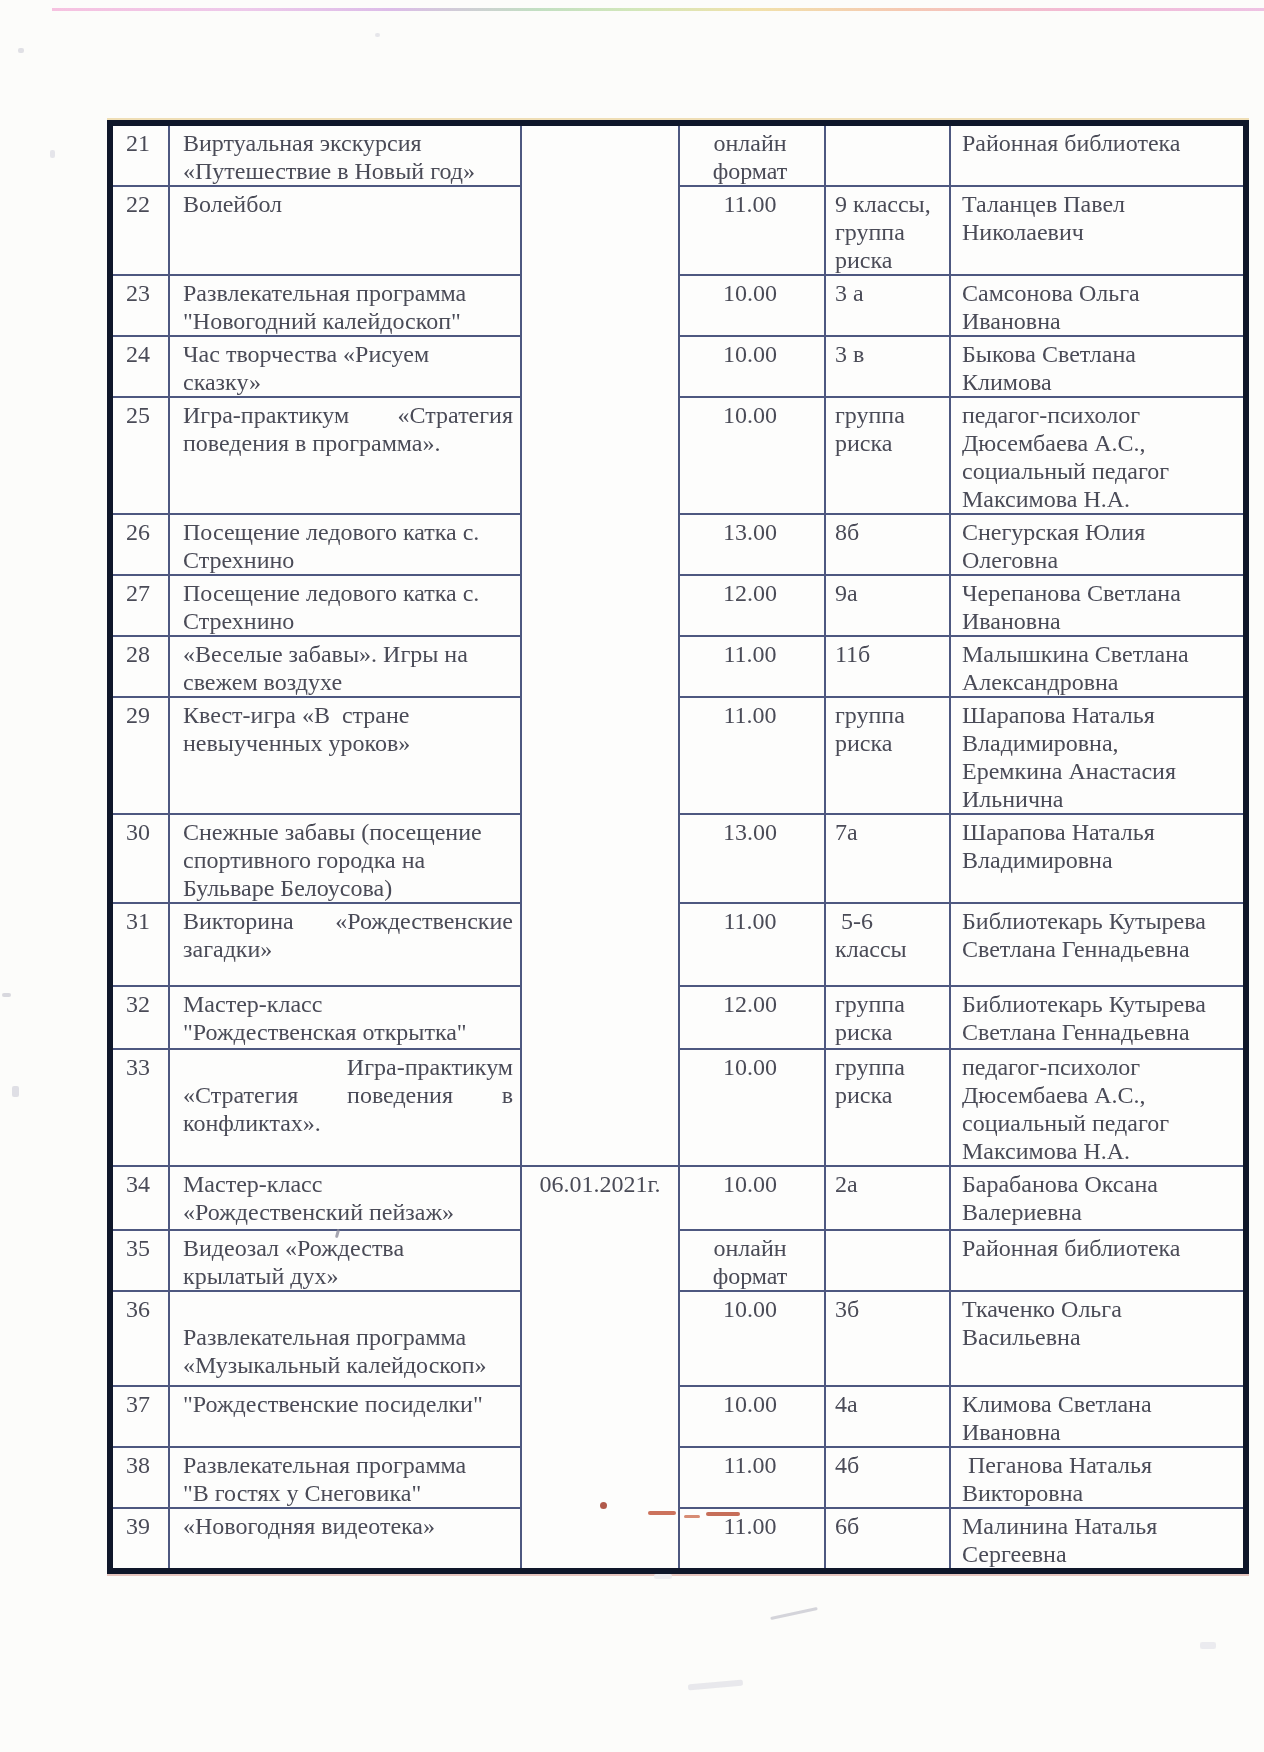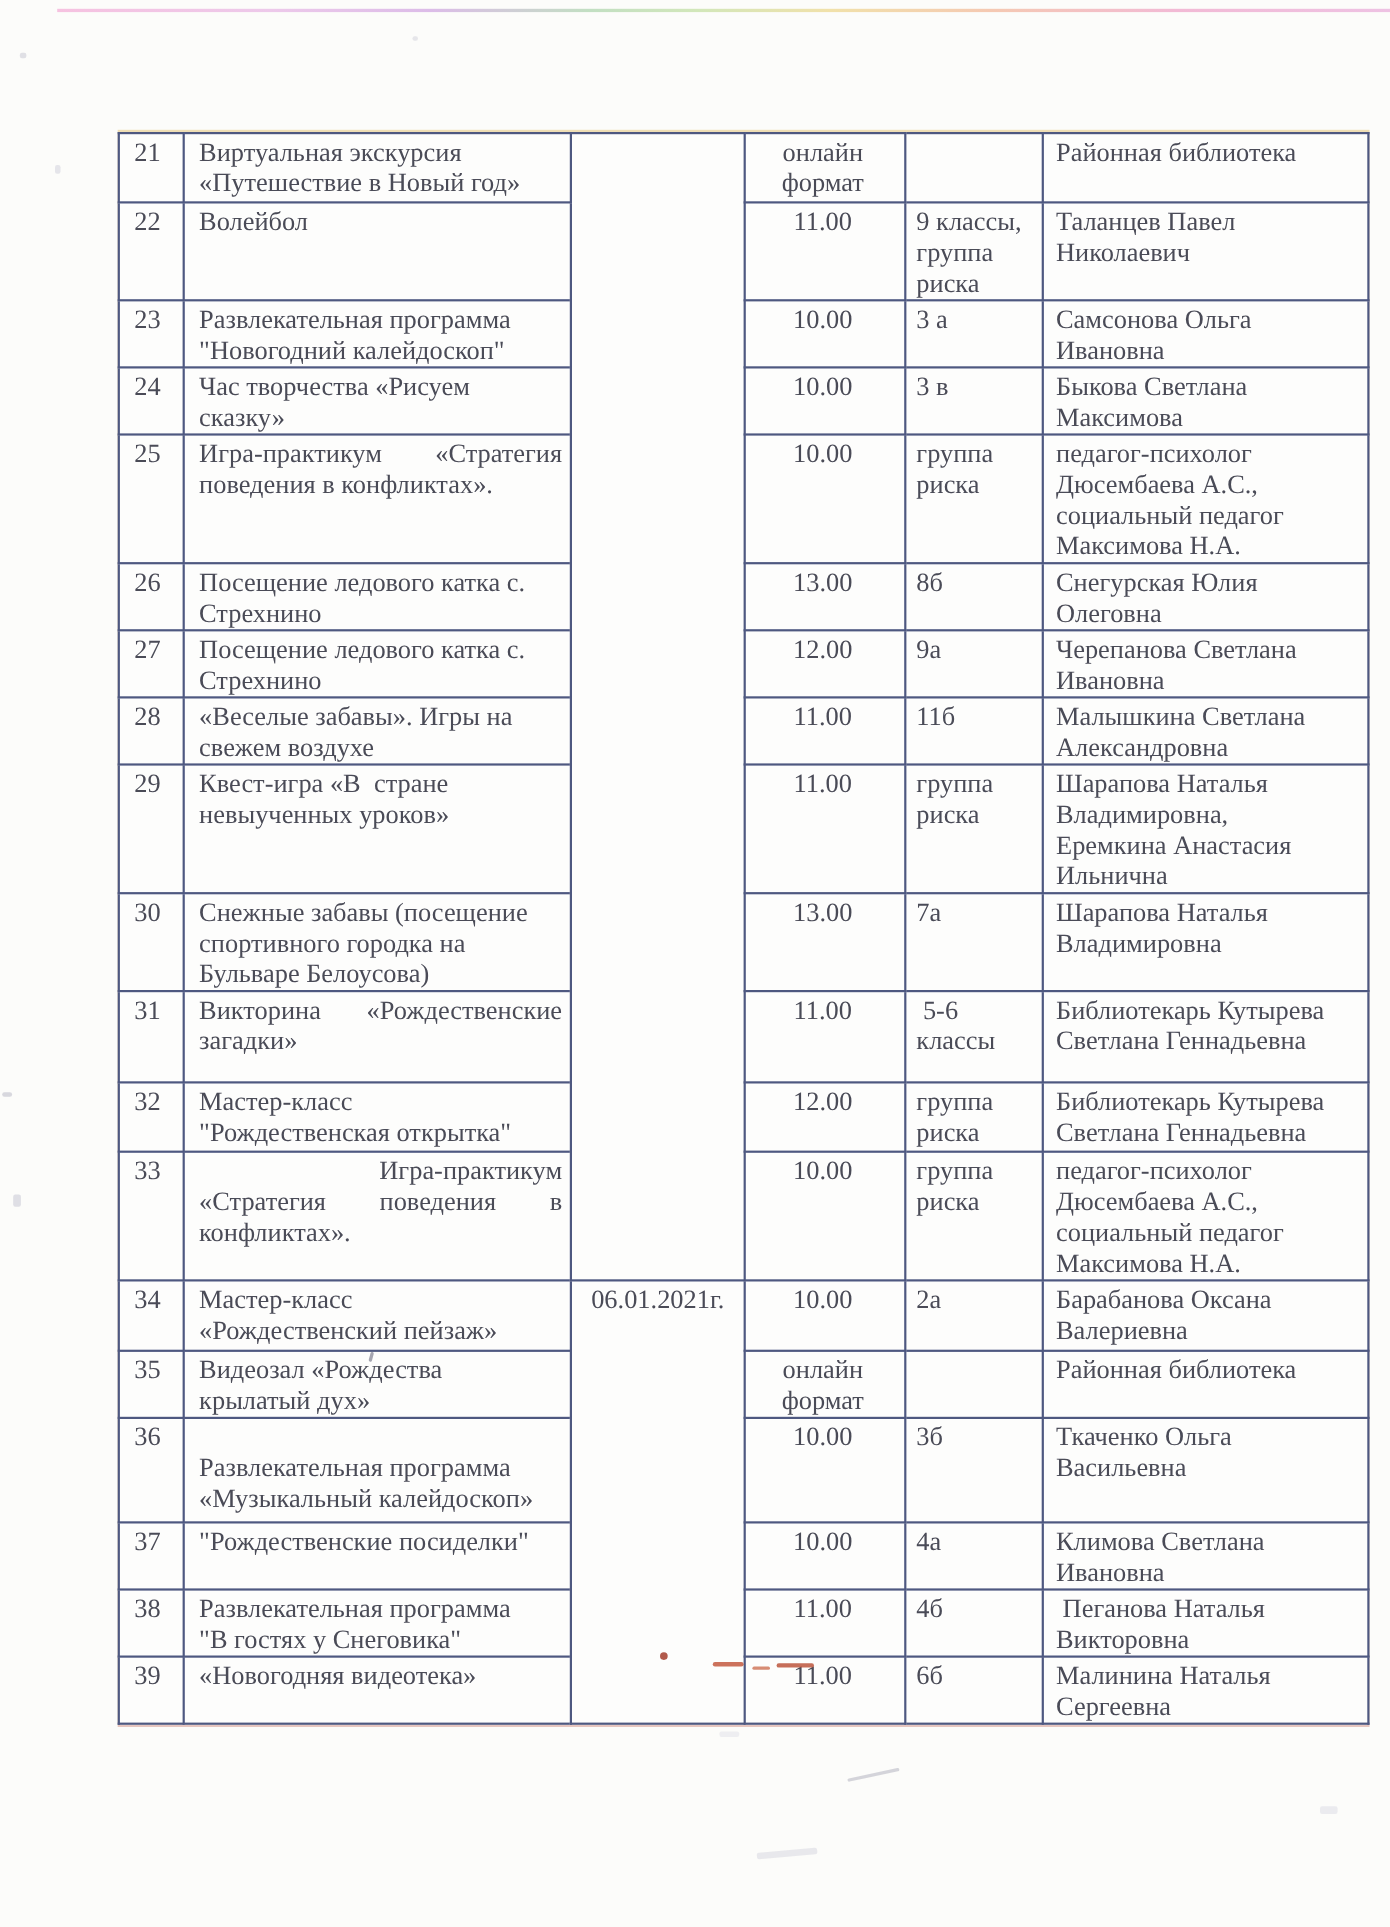--- a/index.html
+++ b/index.html
@@ -5,21 +5,21 @@
   html,body{margin:0;padding:0;}
   body{
     width:1264px;height:1752px;position:relative;overflow:hidden;
     background:#fcfcfa;
     font-family:"Liberation Serif","DejaVu Serif",serif;
   }
   table.schedule{
     position:absolute;
     border-collapse:collapse;
     table-layout:fixed;
-    border:2px solid #0f172a;
+    border:6px solid #0f172a;
     box-shadow:0 2px 0 rgba(178,70,52,.30), 0 -2px 0 rgba(224,186,98,.45);
     background:#fdfdfc;
   }
   td{
     border:2px solid #4e5880;
     vertical-align:top;
     padding:3px 4px 0 0;
     font-size:24px;
     line-height:28px;
     color:#4a4b57;
@@ -119,30 +119,30 @@
           <div class="ln">сказку»</div>
         </td>
         <td class="c-time">
           <div class="ln">10.00</div>
         </td>
         <td class="c-group">
           <div class="ln">3 в</div>
         </td>
         <td class="c-resp">
           <div class="ln">Быкова Светлана</div>
-          <div class="ln">Максимова</div>
+          <div class="ln">Климова</div>
         </td>
       </tr>
       <tr style="height: 112px;">
         <td class="c-num">
           <div class="ln">25</div>
         </td>
         <td class="c-name">
           <div class="ln j">Игра-практикум «Стратегия</div>
-          <div class="ln">поведения в конфликтах».</div>
+          <div class="ln">поведения в программа».</div>
         </td>
         <td class="c-time">
           <div class="ln">10.00</div>
         </td>
         <td class="c-group">
           <div class="ln">группа</div>
           <div class="ln">риска</div>
         </td>
         <td class="c-resp">
           <div class="ln">педагог-психолог</div>

